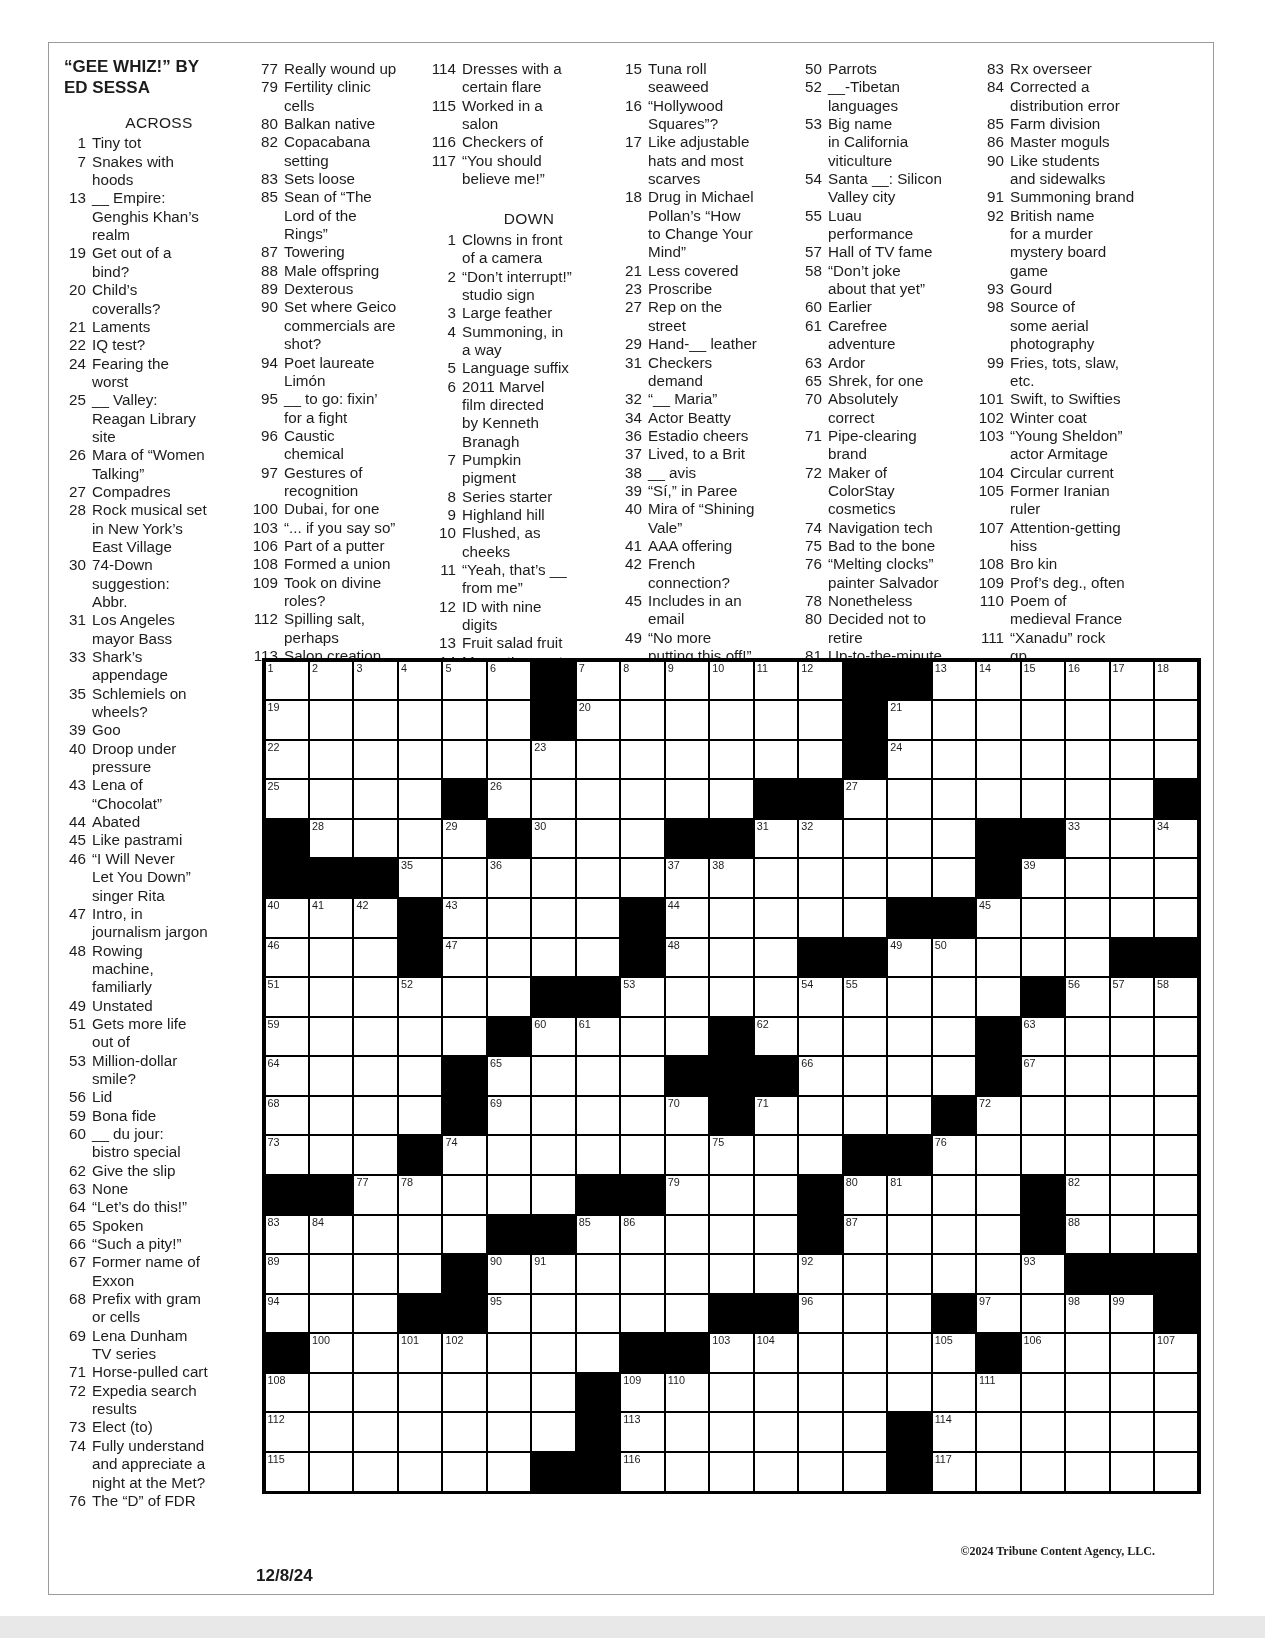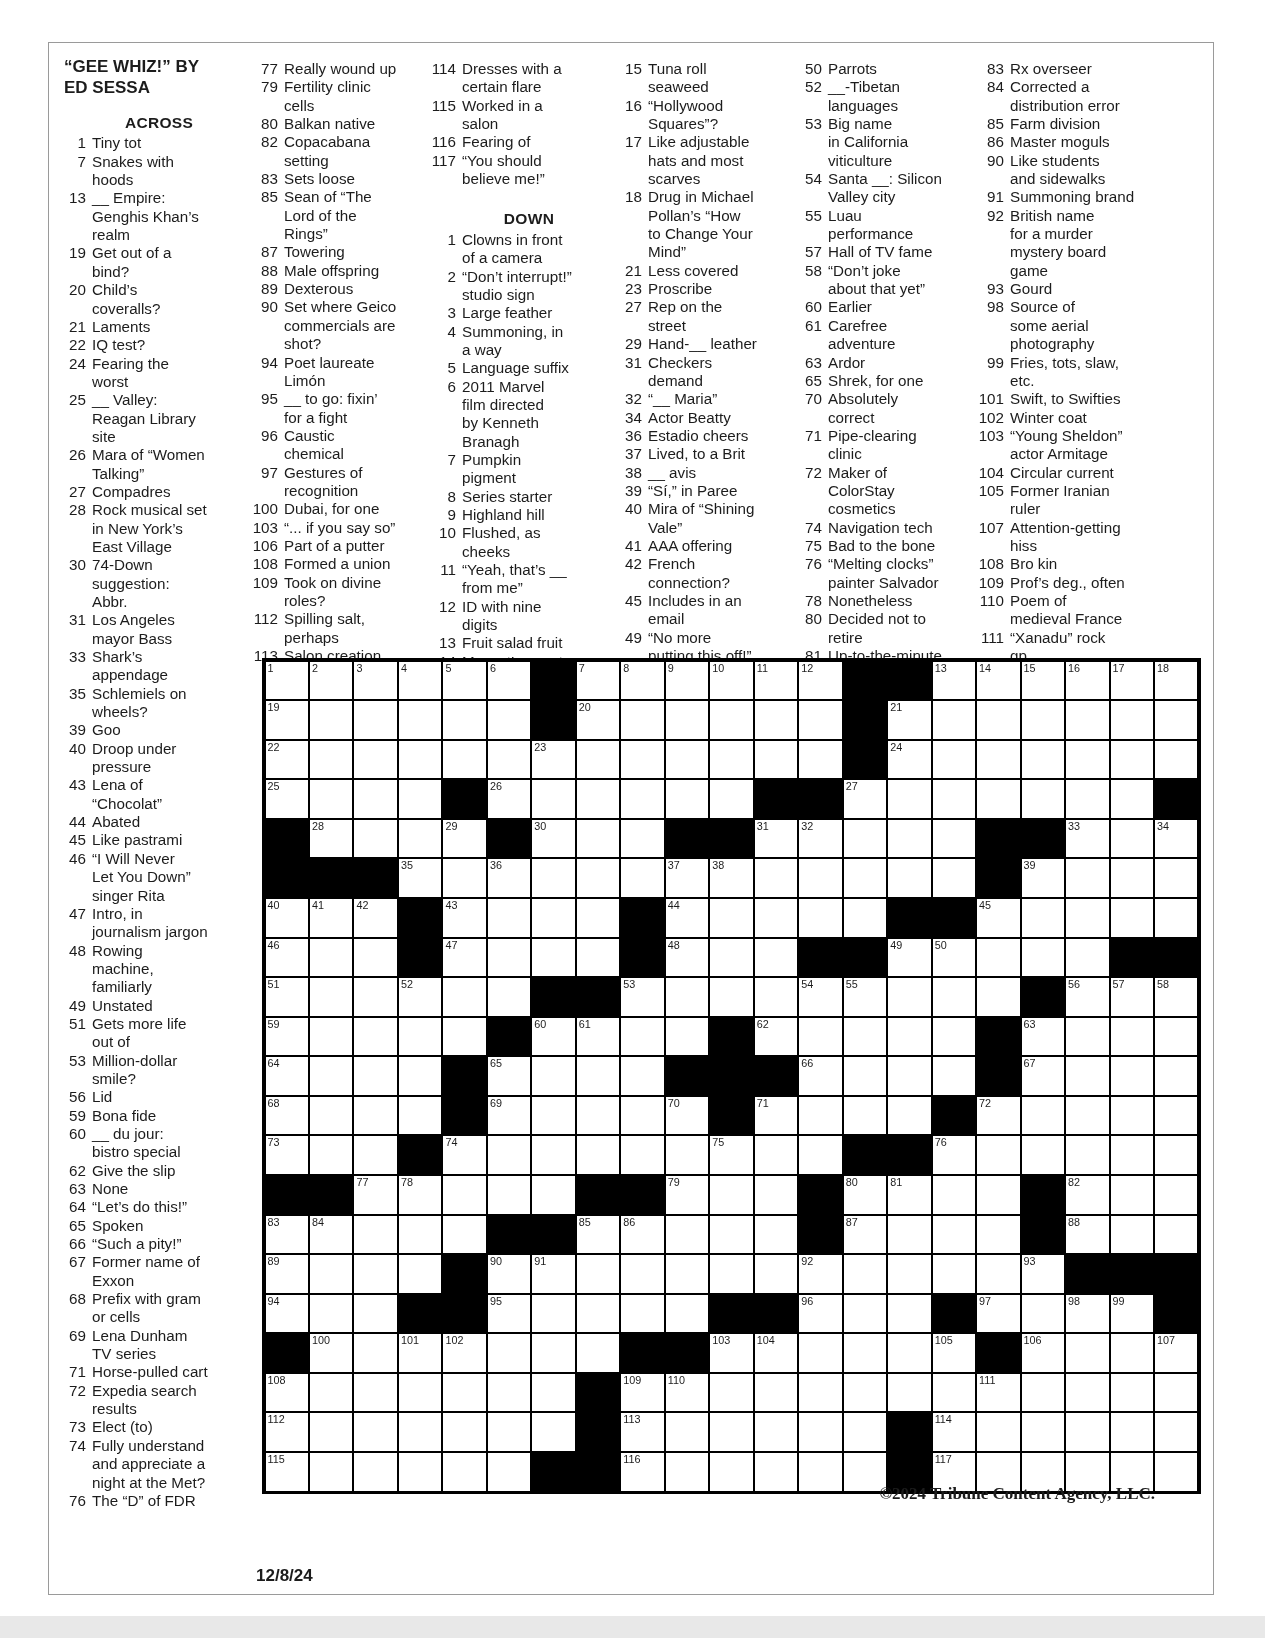--- a/index.html
+++ b/index.html
@@ -15,21 +15,21 @@
     font-weight:bold; font-size:17px; line-height:21px; white-space:pre-line;
   }
   .clue-col { position:absolute; width:186px; }
   #col1 { left:60px;  top:114px; width:190px; }
   #col2 { left:252px; top:60px; }
   #col3 { left:430px; top:60px; }
   #col4 { left:616px; top:60px; }
   #col5 { left:796px; top:60px; }
   #col6 { left:978px; top:60px; }
   .list-header {
-    font-weight:bold; font-size:15.5px; text-align:center; width:170px;
+    font-weight:normal; font-size:15.5px; text-align:center; width:170px;
     line-height:18.4px; margin:0 0 2px 14px; letter-spacing:.3px;
   }
   #down-header { margin-top:22px; }
   .clue { display:flex; font-size:15.2px; line-height:18.35px; }
   .clue .num { flex:none; width:32px; text-align:right; padding-right:6px; }
   .clue .txt { white-space:pre-line; }
   #grid {
     position:absolute; left:262px; top:658px; width:939px; height:836px;
     background:#000; display:grid;
     grid-template-columns:repeat(21,1fr); grid-template-rows:repeat(21,1fr);
@@ -37,21 +37,21 @@
   }
   .cell { position:relative; background:#fff; }
   .cell.black { background:#000; }
   .cell .cnum {
     position:absolute; left:2px; top:0px; font-size:10.8px; line-height:12px;
   }
   #footer-date {
     position:absolute; left:256px; top:1546px; font-weight:bold; font-size:17px;margin-top:20px;
   }
   #footer-copyright {
-    position:absolute; right:110px; top:1484px; font-weight:bold; font-size:17px;
+    position:absolute; right:110px; top:1544px; font-weight:bold; font-size:12px;
     font-family:"Liberation Serif", serif;
   }
 </style>
 </head>
 <body>
 
 <div id="page">
   <div id="frame"></div>
 
   <div id="page-title">“GEE WHIZ!” BY
@@ -375,21 +375,21 @@
           <span class="txt">Dresses with a
 certain flare</span>
         </div>
         <div class="clue">
           <span class="num">115</span>
           <span class="txt">Worked in a
 salon</span>
         </div>
         <div class="clue">
           <span class="num">116</span>
-          <span class="txt">Fearing of</span>
+          <span class="txt">Checkers of</span>
         </div>
         <div class="clue">
           <span class="num">117</span>
           <span class="txt">“You should
 believe me!”</span>
         </div>
       </div>
     <div id="down-header" class="list-header">DOWN</div>
     <div class="clue-list">
         <div class="clue">
@@ -613,21 +613,21 @@
           <span class="txt">Shrek, for one</span>
         </div>
         <div class="clue">
           <span class="num">70</span>
           <span class="txt">Absolutely
 correct</span>
         </div>
         <div class="clue">
           <span class="num">71</span>
           <span class="txt">Pipe-clearing
-clinic</span>
+brand</span>
         </div>
         <div class="clue">
           <span class="num">72</span>
           <span class="txt">Maker of
 ColorStay
 cosmetics</span>
         </div>
         <div class="clue">
           <span class="num">74</span>
           <span class="txt">Navigation tech</span>

